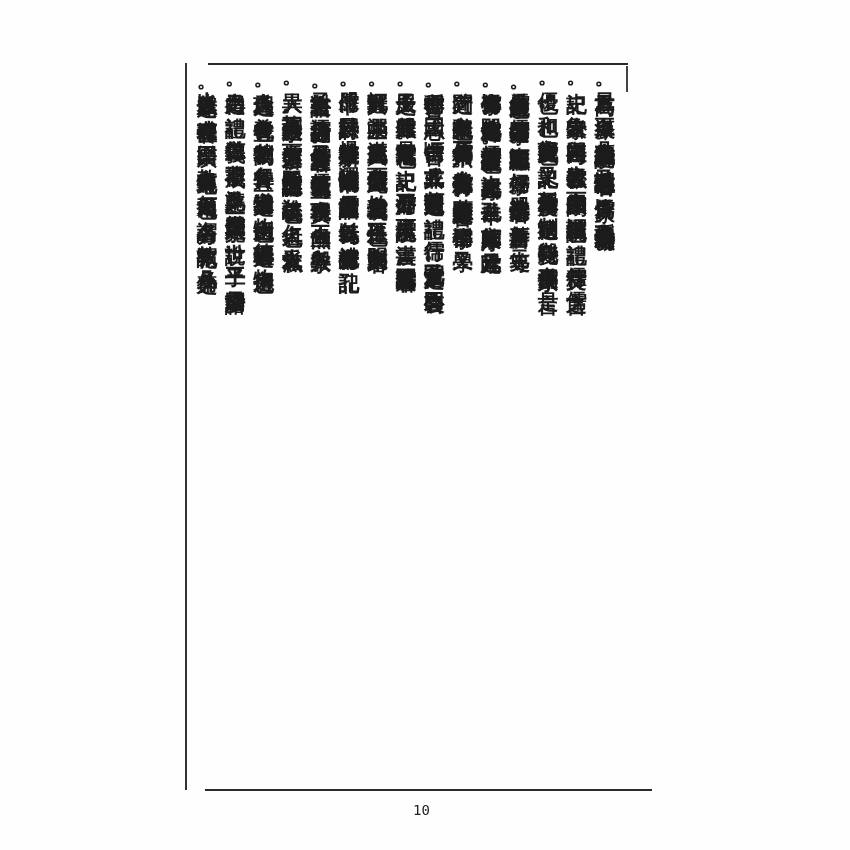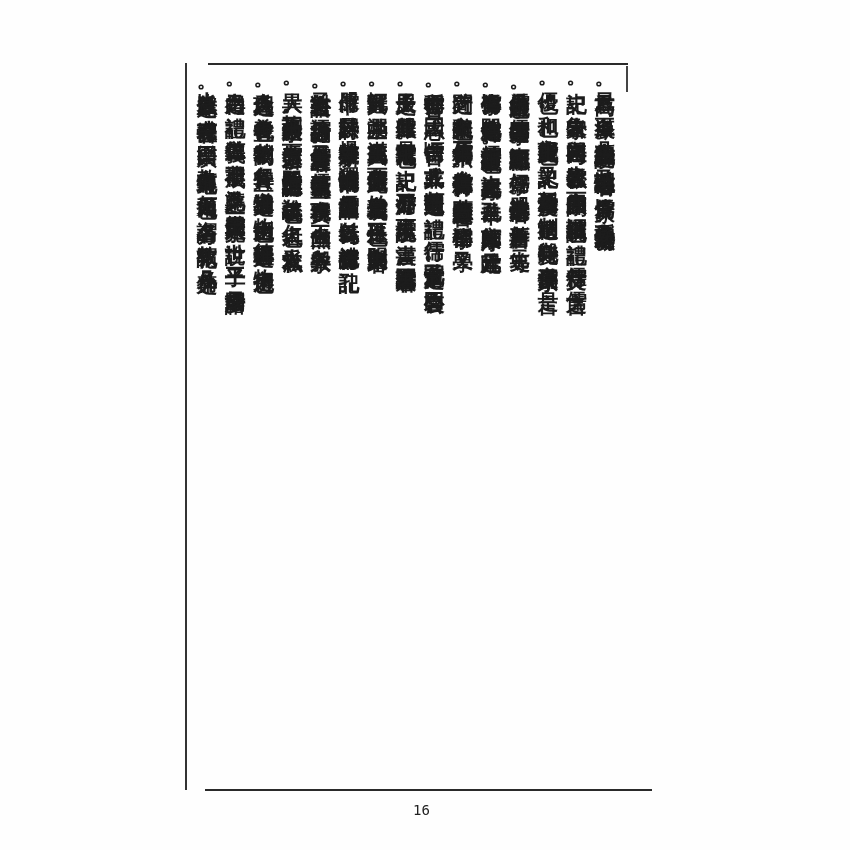--- a/index.html
+++ b/index.html
@@ -50,14 +50,14 @@
     <div class="col">輒解其冠。溺其中。漢高爲一代興王。而薄待儒生如此。始皇之焚書坑儒。殊不足怪也。明制舉人未第者。</div>
     <div class="col">服儒巾。林景熙詩。爆竹聲殘事事新。獨憐臨鏡尙儒巾。儒教最重品詣。以仁義爲行。禮記有儒行篇。記孔</div>
     <div class="col">子對魯哀公語。論儒者之品行。是吾儒之所宜遵守者。儒教以五倫爲重。事務現實。不尙虛無。與各宗教</div>
     <div class="col">大異。故不列於今之宗教中。而儒教之宗旨。即孟子之所謂講道德。說仁義者也。仁者人也。愛人無私。</div>
     <div class="col">合爲人之理。義者宜也。裁制萬物。各得其宜。道者通物之稱。物之所由也。德者得理之稱。物之所得也。</div>
     <div class="col">由之乃得。禮記。道德仁義。非禮不成。準此爲之。庶幾爲儒門之一完人乎。世說。王平子。胡母彥國諸</div>
     <div class="col">人皆以任放爲達。或有裸體者。樂廣曰。名教中自有樂地。何爲乃爾也。名謂名分。教謂教化。凡彝倫之</div>
   </div>
 
   <div class="rule-bottom"></div>
-  <div class="page-number">16</div>
+  <div class="page-number">10</div>
 </div>
 
 </body></html>

